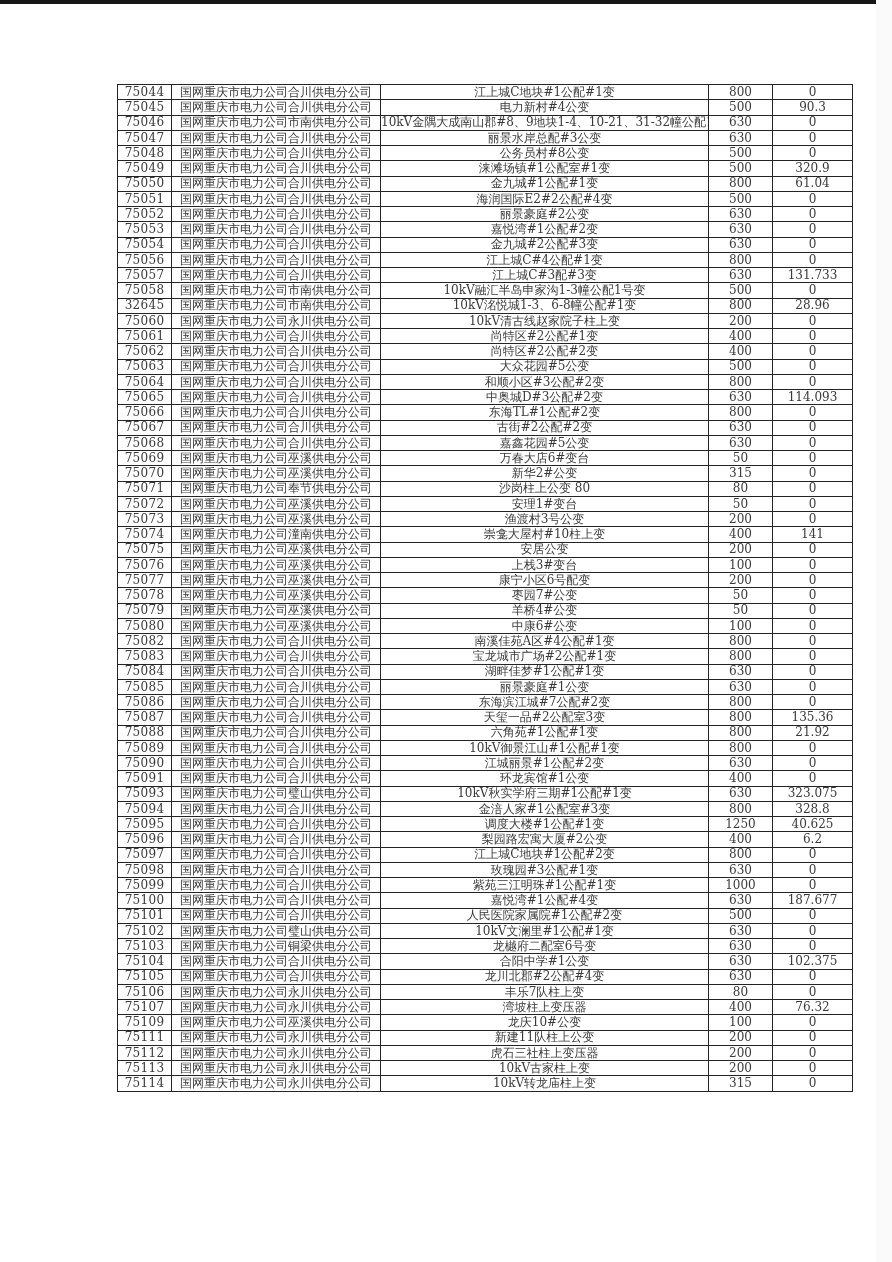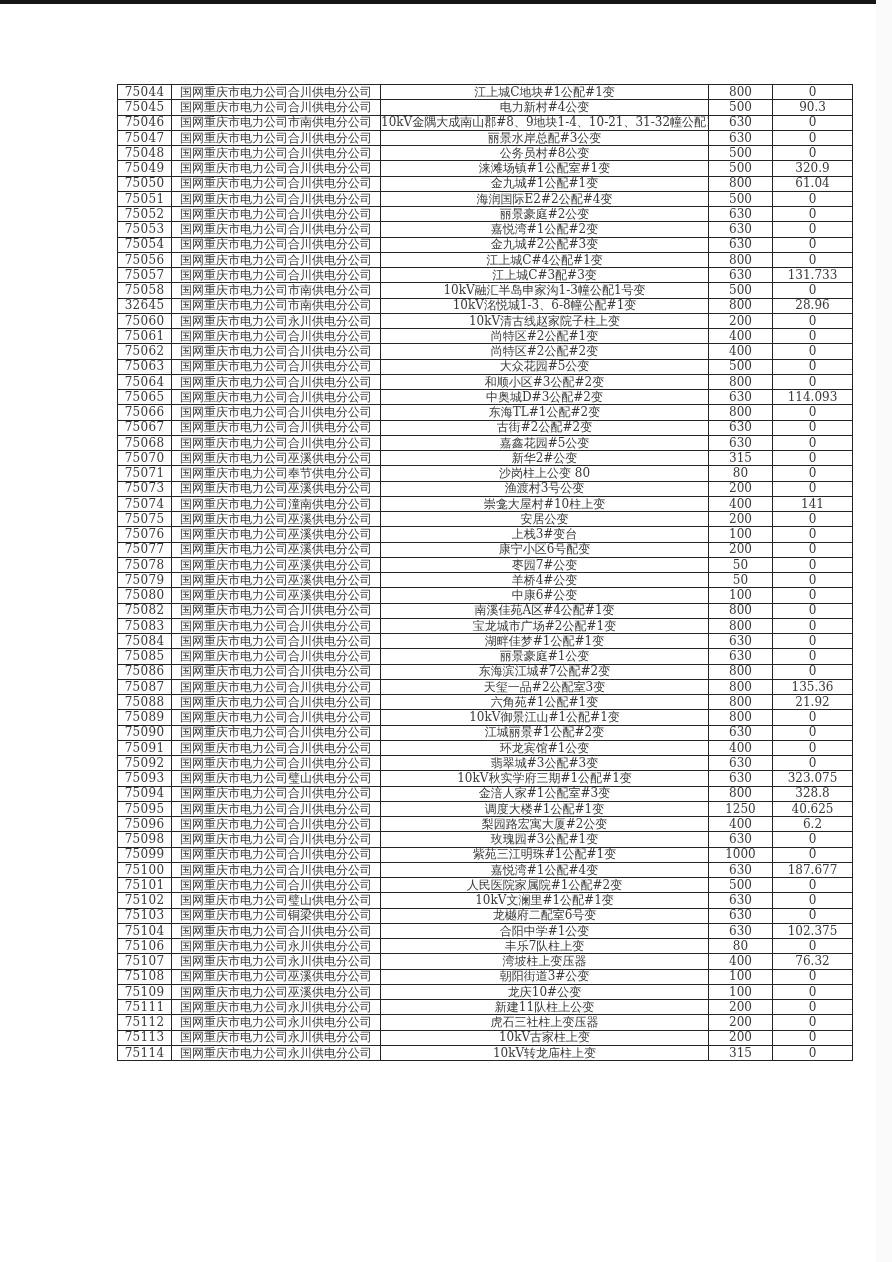--- a/index.html
+++ b/index.html
@@ -471,20 +471,37 @@
         </td>
         <td class="c-capacity">
           <div class="cellclip">630</div>
         </td>
         <td class="c-value">
           <div class="cellclip">0</div>
         </td>
       </tr>
       <tr>
         <td class="c-id">
+          <div class="cellclip">75069</div>
+        </td>
+        <td class="c-company">
+          <div class="cellclip">国网重庆市电力公司巫溪供电分公司</div>
+        </td>
+        <td class="c-name">
+          <div class="cellclip">万春大店6#变台</div>
+        </td>
+        <td class="c-capacity">
+          <div class="cellclip">50</div>
+        </td>
+        <td class="c-value">
+          <div class="cellclip">0</div>
+        </td>
+      </tr>
+      <tr>
+        <td class="c-id">
           <div class="cellclip">75070</div>
         </td>
         <td class="c-company">
           <div class="cellclip">国网重庆市电力公司巫溪供电分公司</div>
         </td>
         <td class="c-name">
           <div class="cellclip">新华2#公变</div>
         </td>
         <td class="c-capacity">
           <div class="cellclip">315</div>
@@ -505,20 +522,37 @@
         </td>
         <td class="c-capacity">
           <div class="cellclip">80</div>
         </td>
         <td class="c-value">
           <div class="cellclip">0</div>
         </td>
       </tr>
       <tr>
         <td class="c-id">
+          <div class="cellclip">75072</div>
+        </td>
+        <td class="c-company">
+          <div class="cellclip">国网重庆市电力公司巫溪供电分公司</div>
+        </td>
+        <td class="c-name">
+          <div class="cellclip">安理1#变台</div>
+        </td>
+        <td class="c-capacity">
+          <div class="cellclip">50</div>
+        </td>
+        <td class="c-value">
+          <div class="cellclip">0</div>
+        </td>
+      </tr>
+      <tr>
+        <td class="c-id">
           <div class="cellclip">75073</div>
         </td>
         <td class="c-company">
           <div class="cellclip">国网重庆市电力公司巫溪供电分公司</div>
         </td>
         <td class="c-name">
           <div class="cellclip">渔渡村3号公变</div>
         </td>
         <td class="c-capacity">
           <div class="cellclip">200</div>
@@ -811,37 +845,20 @@
         </td>
         <td class="c-capacity">
           <div class="cellclip">400</div>
         </td>
         <td class="c-value">
           <div class="cellclip">0</div>
         </td>
       </tr>
       <tr>
         <td class="c-id">
-          <div class="cellclip">75092</div>
-        </td>
-        <td class="c-company">
-          <div class="cellclip">国网重庆市电力公司合川供电分公司</div>
-        </td>
-        <td class="c-name">
-          <div class="cellclip">翡翠城#3公配#3变</div>
-        </td>
-        <td class="c-capacity">
-          <div class="cellclip">630</div>
-        </td>
-        <td class="c-value">
-          <div class="cellclip">0</div>
-        </td>
-      </tr>
-      <tr>
-        <td class="c-id">
           <div class="cellclip">75093</div>
         </td>
         <td class="c-company">
           <div class="cellclip">国网重庆市电力公司璧山供电分公司</div>
         </td>
         <td class="c-name">
           <div class="cellclip">10kV秋实学府三期#1公配#1变</div>
         </td>
         <td class="c-capacity">
           <div class="cellclip">630</div>
@@ -896,20 +913,37 @@
         </td>
         <td class="c-capacity">
           <div class="cellclip">400</div>
         </td>
         <td class="c-value">
           <div class="cellclip">6.2</div>
         </td>
       </tr>
       <tr>
         <td class="c-id">
+          <div class="cellclip">75097</div>
+        </td>
+        <td class="c-company">
+          <div class="cellclip">国网重庆市电力公司合川供电分公司</div>
+        </td>
+        <td class="c-name">
+          <div class="cellclip">江上城C地块#1公配#2变</div>
+        </td>
+        <td class="c-capacity">
+          <div class="cellclip">800</div>
+        </td>
+        <td class="c-value">
+          <div class="cellclip">0</div>
+        </td>
+      </tr>
+      <tr>
+        <td class="c-id">
           <div class="cellclip">75098</div>
         </td>
         <td class="c-company">
           <div class="cellclip">国网重庆市电力公司合川供电分公司</div>
         </td>
         <td class="c-name">
           <div class="cellclip">玫瑰园#3公配#1变</div>
         </td>
         <td class="c-capacity">
           <div class="cellclip">630</div>
@@ -1015,20 +1049,37 @@
         </td>
         <td class="c-capacity">
           <div class="cellclip">630</div>
         </td>
         <td class="c-value">
           <div class="cellclip">102.375</div>
         </td>
       </tr>
       <tr>
         <td class="c-id">
+          <div class="cellclip">75105</div>
+        </td>
+        <td class="c-company">
+          <div class="cellclip">国网重庆市电力公司合川供电分公司</div>
+        </td>
+        <td class="c-name">
+          <div class="cellclip">龙川北郡#2公配#4变</div>
+        </td>
+        <td class="c-capacity">
+          <div class="cellclip">630</div>
+        </td>
+        <td class="c-value">
+          <div class="cellclip">0</div>
+        </td>
+      </tr>
+      <tr>
+        <td class="c-id">
           <div class="cellclip">75106</div>
         </td>
         <td class="c-company">
           <div class="cellclip">国网重庆市电力公司永川供电分公司</div>
         </td>
         <td class="c-name">
           <div class="cellclip">丰乐7队柱上变</div>
         </td>
         <td class="c-capacity">
           <div class="cellclip">80</div>
@@ -1045,37 +1096,20 @@
           <div class="cellclip">国网重庆市电力公司永川供电分公司</div>
         </td>
         <td class="c-name">
           <div class="cellclip">湾坡柱上变压器</div>
         </td>
         <td class="c-capacity">
           <div class="cellclip">400</div>
         </td>
         <td class="c-value">
           <div class="cellclip">76.32</div>
-        </td>
-      </tr>
-      <tr>
-        <td class="c-id">
-          <div class="cellclip">75108</div>
-        </td>
-        <td class="c-company">
-          <div class="cellclip">国网重庆市电力公司巫溪供电分公司</div>
-        </td>
-        <td class="c-name">
-          <div class="cellclip">朝阳街道3#公变</div>
-        </td>
-        <td class="c-capacity">
-          <div class="cellclip">100</div>
-        </td>
-        <td class="c-value">
-          <div class="cellclip">0</div>
         </td>
       </tr>
       <tr>
         <td class="c-id">
           <div class="cellclip">75109</div>
         </td>
         <td class="c-company">
           <div class="cellclip">国网重庆市电力公司巫溪供电分公司</div>
         </td>
         <td class="c-name">

